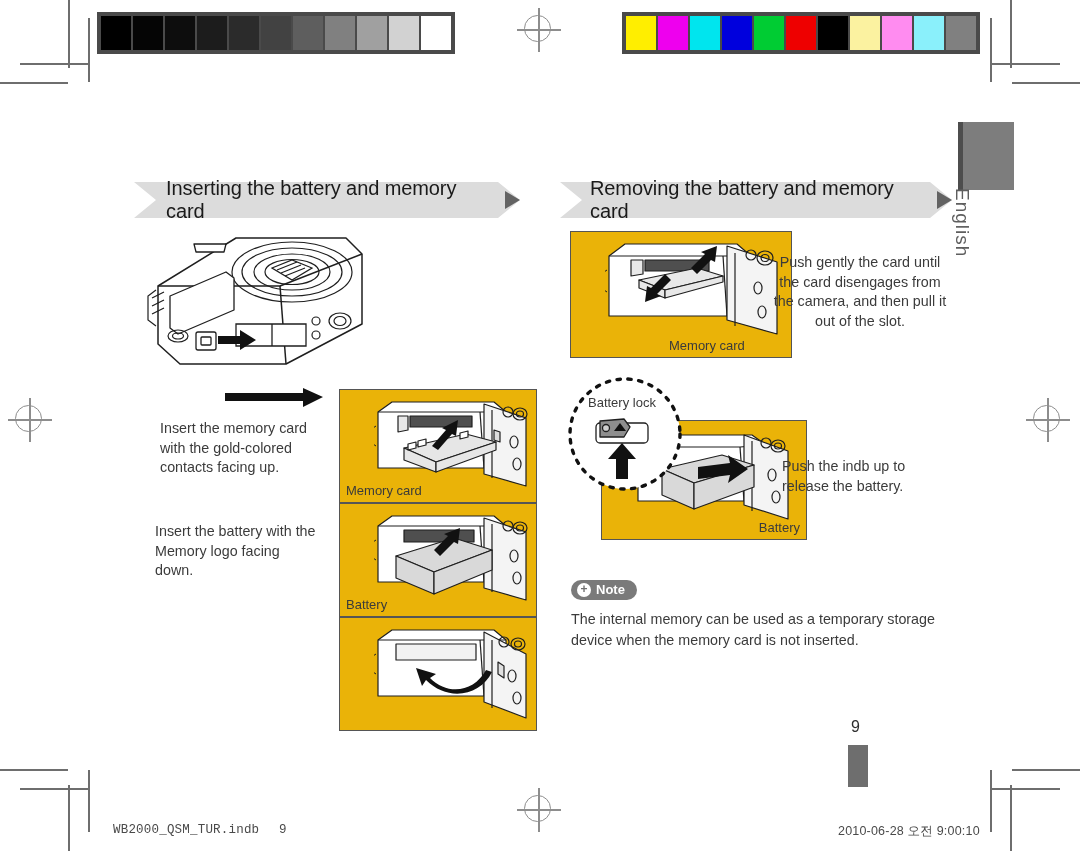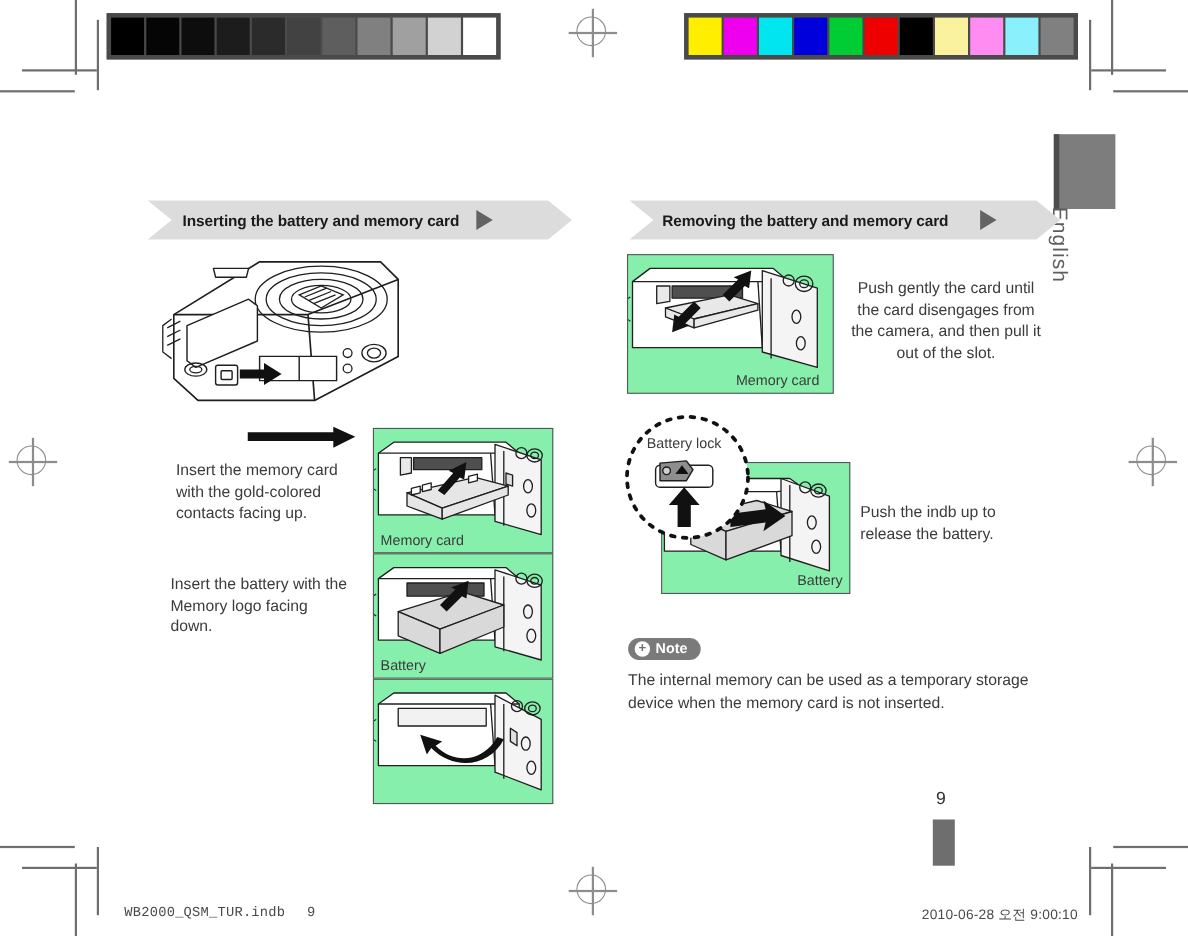--- a/index.html
+++ b/index.html
@@ -29,42 +29,42 @@
   
   .banner{
     position:absolute;height:36px;
     display:flex;align-items:center;
   }
   .banner .bshape{
     position:absolute;inset:0;background:#dcdcdc;
     clip-path:polygon(0 0, calc(100% - 22px) 0, 100% 50%, calc(100% - 22px) 100%, 0 100%, 22px 50%);
   }
   .banner .btext{
-    position:relative;z-index:2;font-weight:bold;font-size:14px;color:#1a1a1a;
+    position:relative;z-index:2;font-weight:normal;font-size:20px;color:#1a1a1a;
     letter-spacing:-0.1px;
   }
   .banner .btri{
     position:relative;z-index:2;width:0;height:0;
     border-left:15px solid #636363;border-top:9px solid transparent;border-bottom:9px solid transparent;
   }
 
   
   .tabblock{position:absolute;background:#7d7d7d;}
   .tabblock .edge{position:absolute;left:0;top:0;bottom:0;width:5px;background:#4d4d4d;}
   .engtext{
     position:absolute;font-size:19px;color:#5e5e5e;letter-spacing:1px;
     writing-mode:vertical-rl;
   }
 
   
   .para{position:absolute;font-size:14.3px;line-height:19.5px;color:#3b3b3b;}
   .para.right-al{text-align:left;}
 
   
-  .fig{position:absolute;border:1.3px solid #555;background:#86efac;overflow:hidden;}
+  .fig{position:absolute;border:1.3px solid #555;background:#eab308;overflow:hidden;padding-left:34px;}
   .figlabel{position:absolute;font-size:13px;color:#3b3b3b;background:transparent;}
 
   
   .notebadge{
     position:absolute;display:flex;align-items:center;gap:5px;
     background:#7a7a7a;border-radius:11px;padding:2px 12px 3px 6px;
   }
   .notebadge .plus{
     width:14px;height:14px;border-radius:50%;background:#fff;color:#6f6f6f;
     font-size:12px;font-weight:bold;line-height:13px;text-align:center;
@@ -157,21 +157,21 @@
     <div class="edge"></div>
   </div>
   <div class="engtext" style="left:951px;top:188px;">English</div>
 
   <div class="banner" style="left:134px;top:182px;width:386px;">
     <div class="bshape"></div>
     <div class="btext" style="margin-left:32px;">Inserting the battery and memory card</div>
     <div class="btri" style="margin-left:16px;"></div>
   </div>
 
-  <div class="banner" style="left:572px;top:182px;width:392px;gap:13px;">
+  <div class="banner" style="left:560px;top:182px;width:392px;gap:13px;">
     <div class="bshape"></div>
     <div class="btext" style="margin-left:30px;">Removing the battery and memory card</div>
     <div class="btri" style="margin-left:16px;"></div>
   </div>
 
   <div style="position:absolute;left:140px;top:224px;width:232px;height:148px;">
     <svg viewBox="0 0 232 148" width="232" height="148">
       <g fill="#ffffff" stroke="#1f1f1f" stroke-width="1.5" stroke-linejoin="round">
         <path d="M18 62 L96 14 L206 14 L222 30 L222 100 L146 140 L40 140 L18 120 Z"></path>
         <path d="M18 62 L140 62 L222 30" fill="none"></path>

